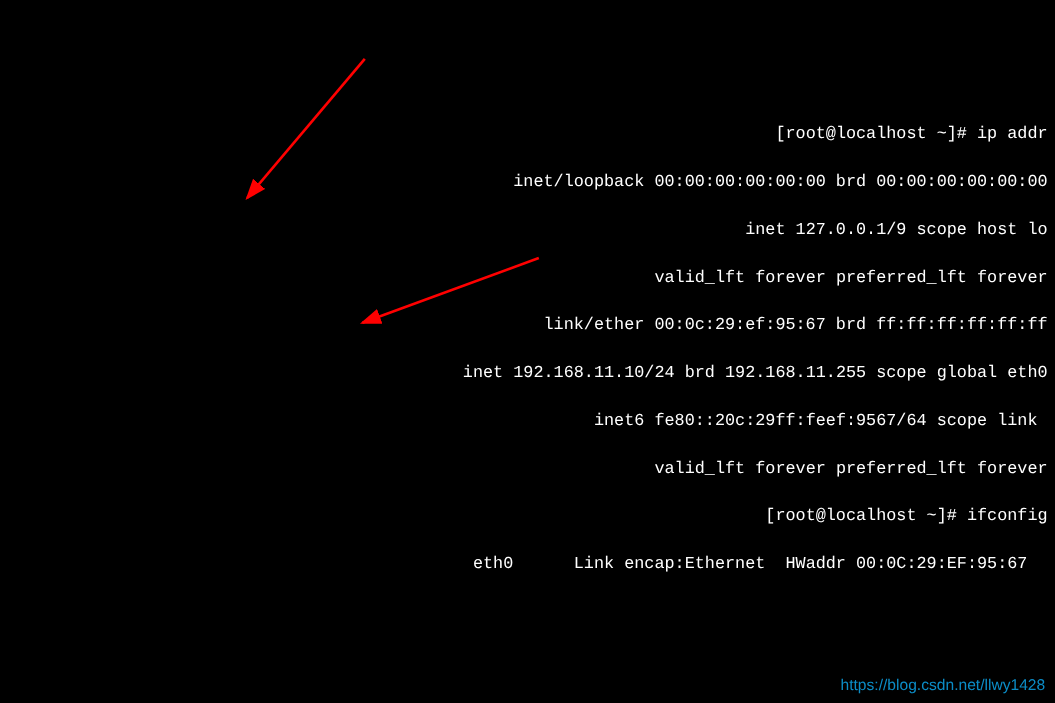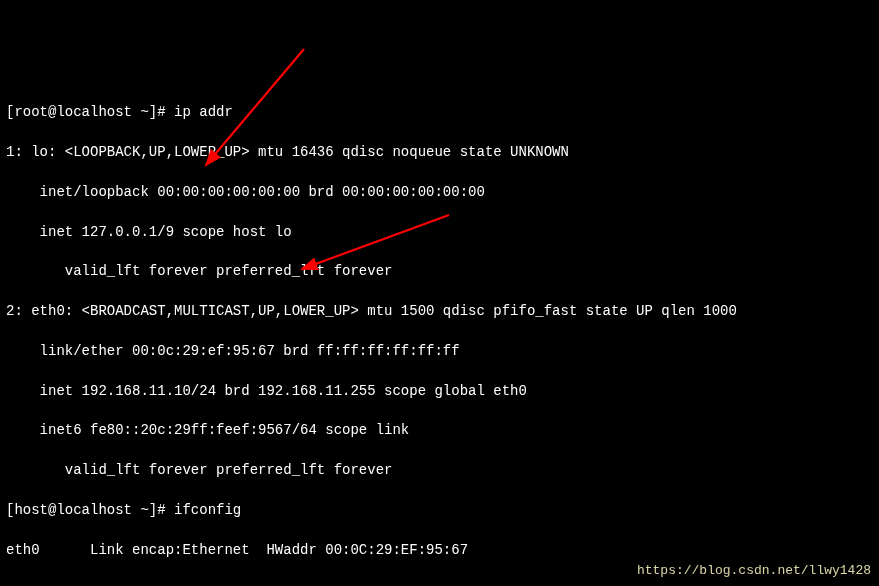--- a/index.html
+++ b/index.html
@@ -9,53 +9,51 @@
       font-family: "Courier New", Consolas, monospace;
       font-size: 14px;
       line-height: 1.42;
       width: 879px;
       height: 586px;
       overflow: hidden;
       position: relative;
       padding: 4px 6px;
       white-space: pre;
     }
-    .line { display: block; }
+    .line { display: block; text-align: right; }
     .watermark {
       position: absolute;
       right: 8px;
       bottom: 6px;
-      color: #fef9c3;
+      color: #0ea5e9;
       font-size: 13px;
-      font-family: Liberation Mono, monospace;
+      font-family: Liberation Sans, sans-serif;
       opacity: 0.85;
     }
     svg.annotation {
       position: absolute;
       top: 0; left: 0;
       pointer-events: none;
     }
   </style>
 </head>
 <body>
 
 
 
 <div>
 <span class="line">[root@localhost ~]# ip addr</span>
-<span class="line">1: lo: &lt;LOOPBACK,UP,LOWER_UP&gt; mtu 16436 qdisc noqueue state UNKNOWN </span>
 <span class="line">    inet/loopback 00:00:00:00:00:00 brd 00:00:00:00:00:00</span>
 <span class="line">    inet 127.0.0.1/9 scope host lo</span>
 <span class="line">       valid_lft forever preferred_lft forever</span>
-<span class="line">2: eth0: &lt;BROADCAST,MULTICAST,UP,LOWER_UP&gt; mtu 1500 qdisc pfifo_fast state UP qlen 1000</span>
 <span class="line">    link/ether 00:0c:29:ef:95:67 brd ff:ff:ff:ff:ff:ff</span>
 <span class="line">    inet 192.168.11.10/24 brd 192.168.11.255 scope global eth0</span>
 <span class="line">    inet6 fe80::20c:29ff:feef:9567/64 scope link </span>
 <span class="line">       valid_lft forever preferred_lft forever</span>
-<span class="line">[host@localhost ~]# ifconfig</span>
+<span class="line">[root@localhost ~]# ifconfig</span>
 <span class="line">eth0      Link encap:Ethernet  HWaddr 00:0C:29:EF:95:67  </span>
 
 
 
 
 
 
 
 <span class="line"></span>
 

